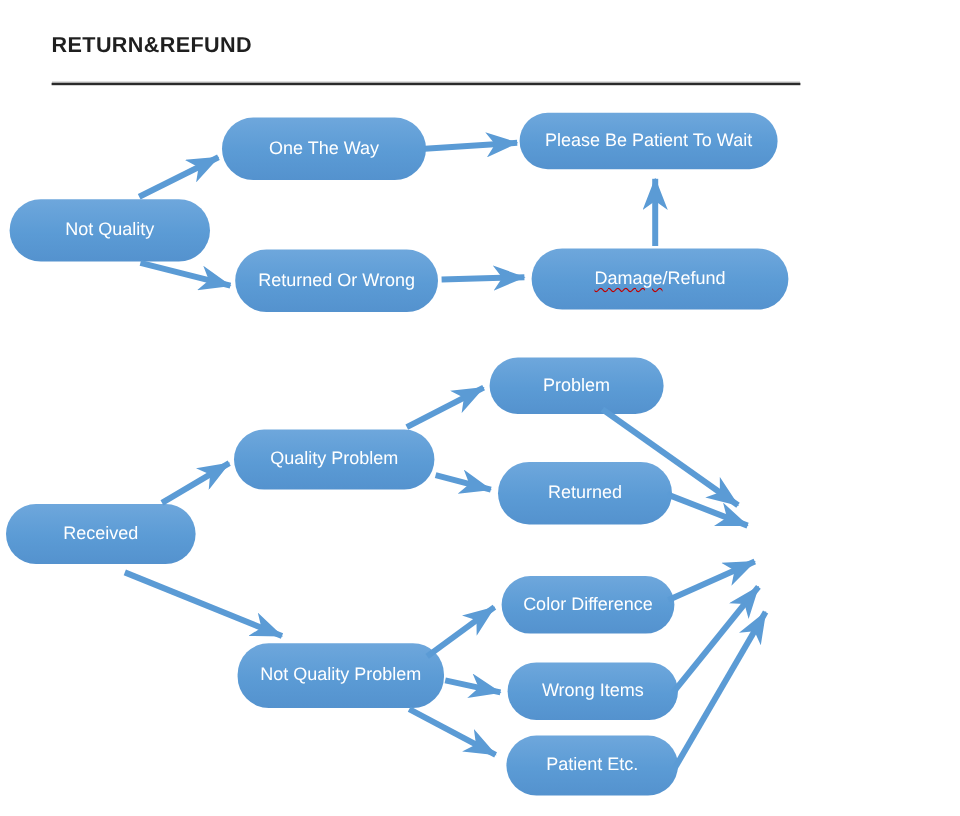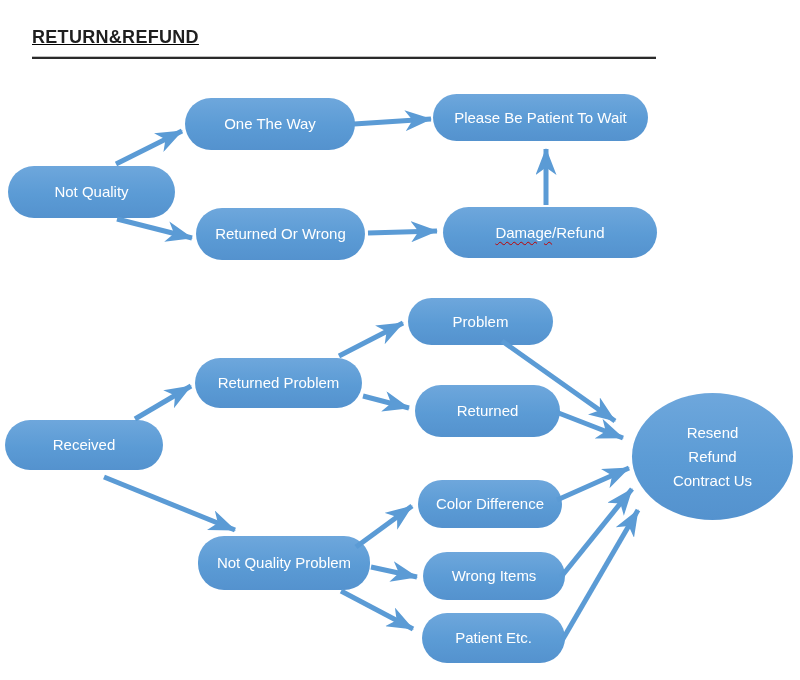--- a/index.html
+++ b/index.html
@@ -8,25 +8,24 @@
     --title-text:#1f1f1f;
     --rule:#2a2a2a;
     --squiggle:#c00000;
   }
   html,body{margin:0;padding:0;background:#fff;}
   .canvas{
     position:relative;width:800px;height:680px;background:#fff;overflow:hidden;
     font-family:"Liberation Sans",sans-serif;
   }
   .title-block{
-    position:absolute;left:32px;top:27px;width:624px;
+    position:absolute;left:43px;top:27px;width:624px;
     border-bottom:2px solid var(--rule);
     box-shadow:0 -1px 0 0 #bfbfbf inset, 0 0 0 0 transparent;
-    padding-bottom:9px;
-    text-decoration:underline;
+    padding-bottom:21px;
   }
   .title-block h1{
     margin:0;font-size:18px;line-height:21px;font-weight:700;
     letter-spacing:.3px;color:var(--title-text);
   }
   .node{
     position:absolute;
     background:linear-gradient(180deg,#6ea7dc 0%,var(--node-blue) 55%,#5492ce 100%);
     color:var(--node-text);
     display:flex;align-items:center;justify-content:center;text-align:left;
@@ -68,39 +67,34 @@
 
   <div class="node" style="left:433px;top:94px;width:215px;height:47px">Please Be Patient To Wait</div>
 
   <div class="node" style="left:443px;top:207px;width:214px;height:51px">
     <span class="squiggle">Damage</span>
       <span>/Refund</span>
   </div>
 
   <div class="node" style="left:5px;top:420px;width:158px;height:50px">Received</div>
 
-  <div class="node" style="left:195px;top:358px;width:167px;height:50px">Returned Problem</div>
+  <div class="node" style="left:195px;top:358px;width:167px;height:50px">Quality Problem</div>
 
   <div class="node" style="left:408px;top:298px;width:145px;height:47px">Problem</div>
 
   <div class="node" style="left:415px;top:385px;width:145px;height:52px">Returned</div>
 
   <div class="node" style="left:198px;top:536px;width:172px;height:54px">Not Quality Problem</div>
 
   <div class="node" style="left:418px;top:480px;width:144px;height:48px">Color Difference</div>
 
   <div class="node" style="left:423px;top:552px;width:142px;height:48px">Wrong Items</div>
 
   <div class="node" style="left:422px;top:613px;width:143px;height:50px">Patient Etc.</div>
 
-  <div class="node ellipse" style="left:632px;top:393px;width:161px;height:127px">
-    <div>Resend</div>
-    <div>Refund</div>
-    <div>Contract Us</div>
-  </div>
 
   <svg class="edges" width="800" height="680" viewBox="0 0 800 680">
     <defs>
       <marker id="ah" markerUnits="userSpaceOnUse" markerWidth="27" markerHeight="21" refX="26" refY="10.5" orient="auto">
         <path d="M0,0 L27,10.5 L0,21 L7.5,10.5 Z"></path>
       </marker>
     </defs>
     <line x1="116" y1="164" x2="182" y2="131" marker-end="url(#ah)"></line>
     <line x1="354" y1="124" x2="431" y2="119" marker-end="url(#ah)"></line>
     <line x1="117" y1="219" x2="192" y2="238" marker-end="url(#ah)"></line>

